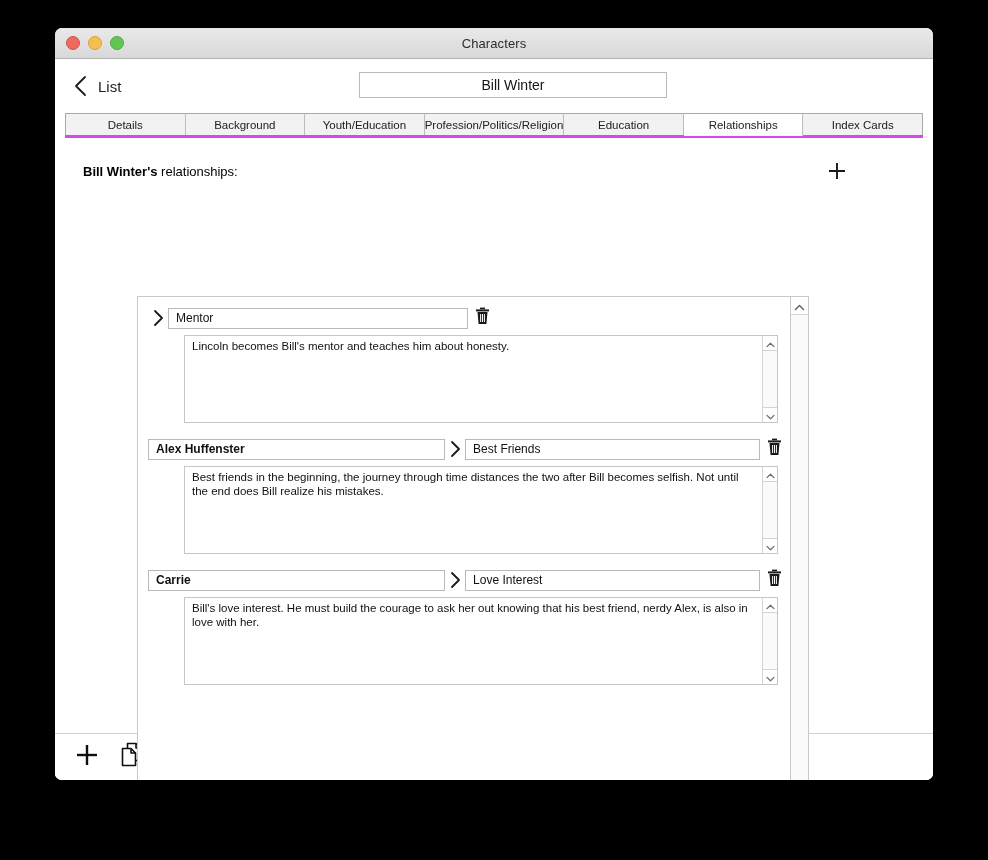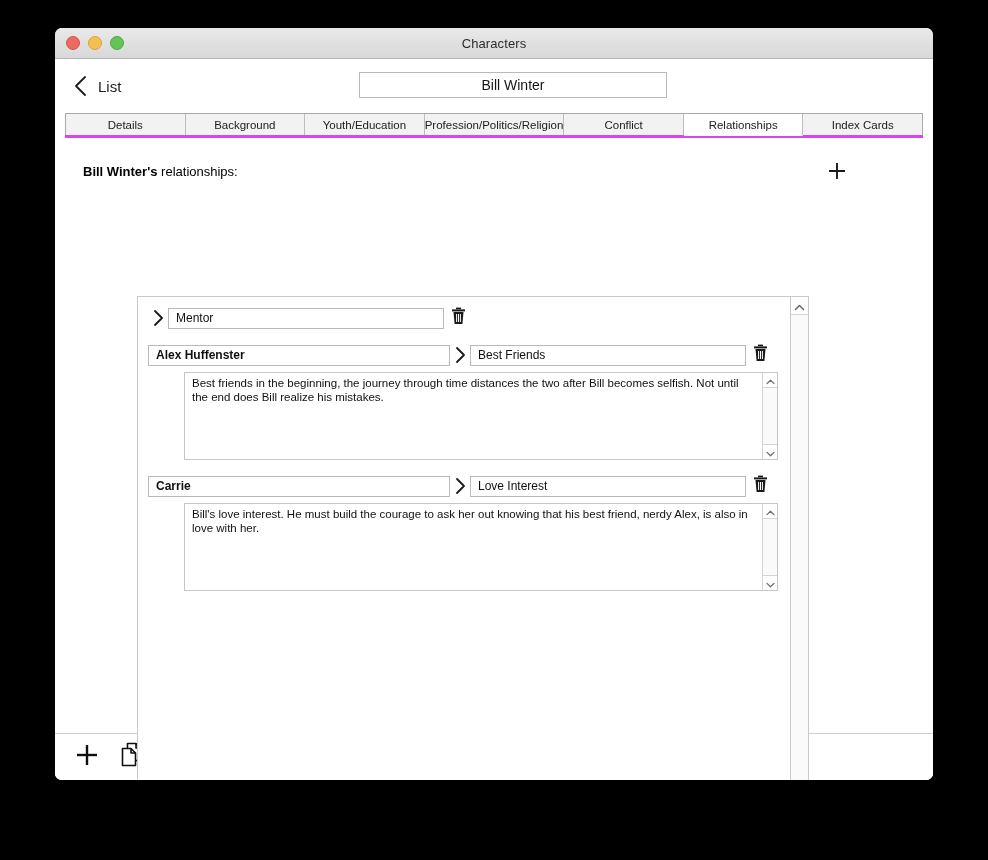--- a/index.html
+++ b/index.html
@@ -242,21 +242,21 @@
     padding-left: 7px;
     box-sizing: border-box;
   }
   .rel-arrow {
     width: 20px;
     display: flex;
     align-items: center;
     justify-content: center;
   }
   .rel-role {
-    width: 276px;
+    width: 300px;
     height: 21px;
     border: 1px solid #b9b9b9;
     background: #ffffff;
     font-size: 12px;
     color: #111111;
     display: flex;
     align-items: center;
     padding-left: 7px;
     box-sizing: border-box;
   }
@@ -352,21 +352,21 @@
       <div class="tab">
         <span>Background</span>
       </div>
       <div class="tab">
         <span>Youth/Education</span>
       </div>
       <div class="tab">
         <span>Profession/Politics/Religion</span>
       </div>
       <div class="tab">
-        <span>Conflict</span>
+        <span>Education</span>
       </div>
       <div class="tab active">
         <span>Relationships</span>
       </div>
       <div class="tab">
         <span>Index Cards</span>
       </div>
     </div>
 
     <div class="content">
@@ -399,20 +399,40 @@
                 <span>
                   <svg width="15" height="18" viewBox="0 0 15 18" aria-hidden="true">
                     <rect x="5" y="0.6" width="5" height="1.6" fill="#1a1a1a"></rect>
                     <rect x="1" y="2.4" width="13" height="2" fill="#1a1a1a"></rect>
                     <path d="M2.5 5 L12.5 5 L11.4 17 L3.6 17 Z" fill="#1a1a1a"></path>
                     <line x1="5.6" y1="7" x2="5.6" y2="15" stroke="#ffffff" stroke-width="1"></line>
                     <line x1="7.5" y1="7" x2="7.5" y2="15" stroke="#ffffff" stroke-width="1"></line>
                     <line x1="9.4" y1="7" x2="9.4" y2="15" stroke="#ffffff" stroke-width="1"></line>
                   </svg>
                 </span>
+              </div>
+            </div>
+            <div class="rel-desc-wrap">
+              <div class="rel-desc">Lincoln becomes Bill's mentor and teaches him about honesty.</div>
+              <div class="vscroll-inner">
+                <div class="sb-arrow top">
+                  <span>
+                    <svg width="9" height="6" viewBox="0 0 9 6" aria-hidden="true">
+                      <polyline points="1,4.6 4.5,1.2 8,4.6" fill="none" stroke="#6d6d6d" stroke-width="1.3" stroke-linecap="round" stroke-linejoin="round"></polyline>
+                    </svg>
+                  </span>
+                </div>
+                <div class="sb-track"></div>
+                <div class="sb-arrow bottom">
+                  <span>
+                    <svg width="9" height="6" viewBox="0 0 9 6" aria-hidden="true">
+                      <polyline points="1,1.4 4.5,4.8 8,1.4" fill="none" stroke="#6d6d6d" stroke-width="1.3" stroke-linecap="round" stroke-linejoin="round"></polyline>
+                    </svg>
+                  </span>
+                </div>
               </div>
             </div>
           </div>
 
           <div class="rel-row">
             <div class="rel-top">
               <div class="rel-name">Alex Huffenster</div>
               <div class="rel-arrow">
                 <svg width="13" height="18" viewBox="0 0 13 18" aria-hidden="true">
                   <polyline points="3,2 10,9 3,16" fill="none" stroke="#1a1a1a" stroke-width="1.8" stroke-linecap="round" stroke-linejoin="round"></polyline>

